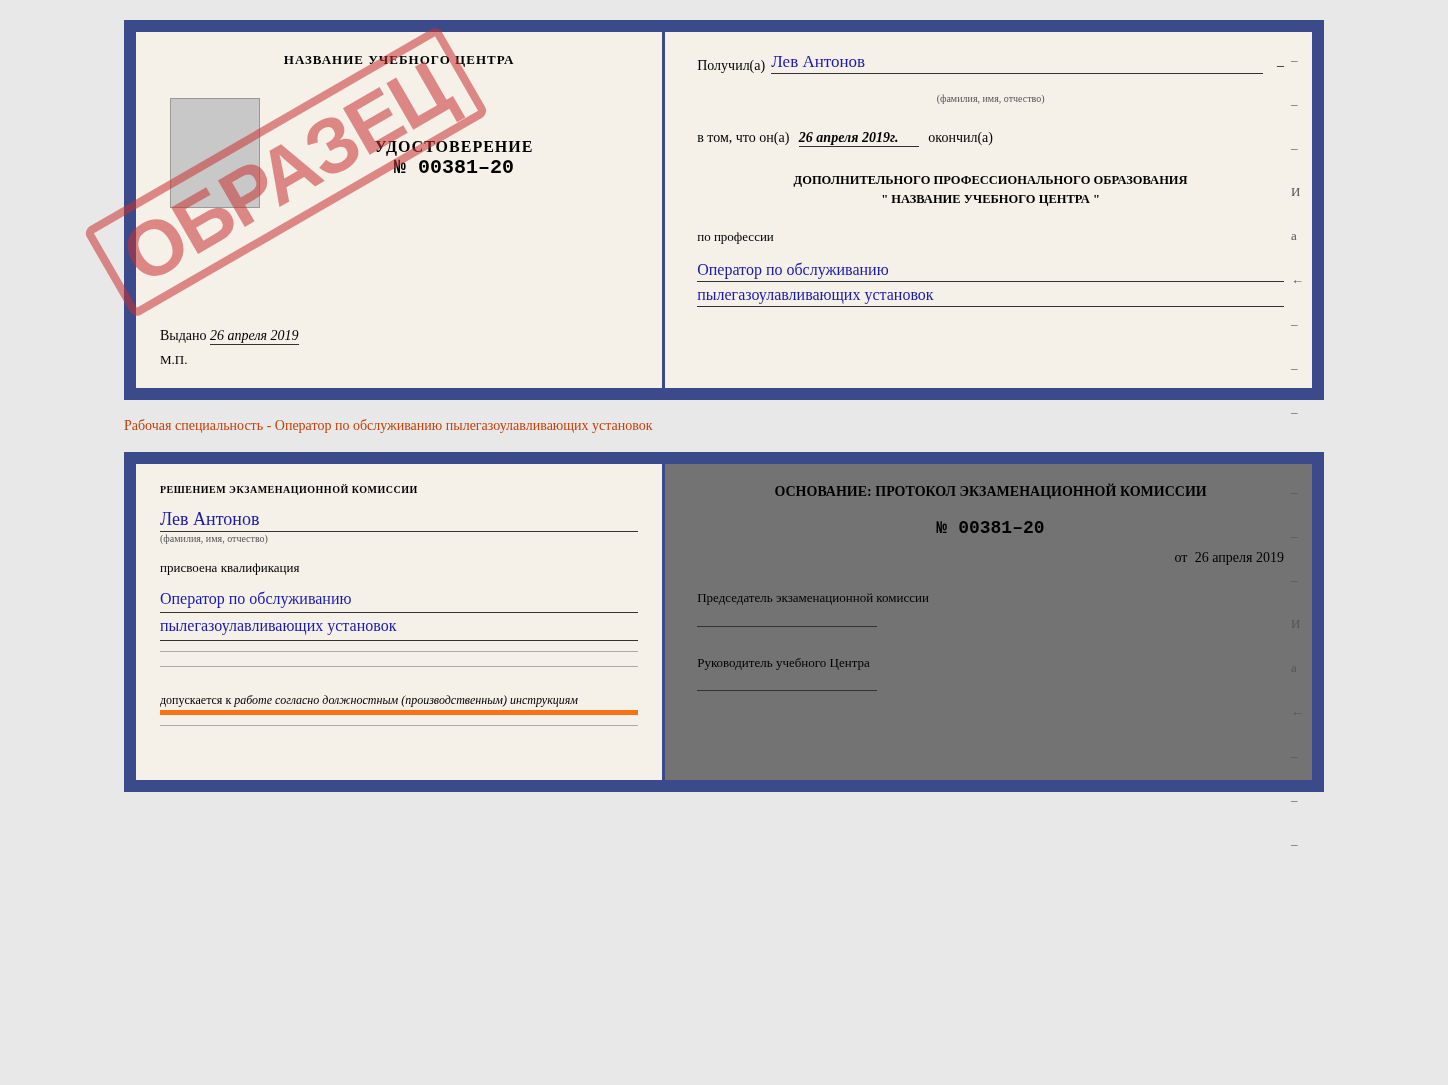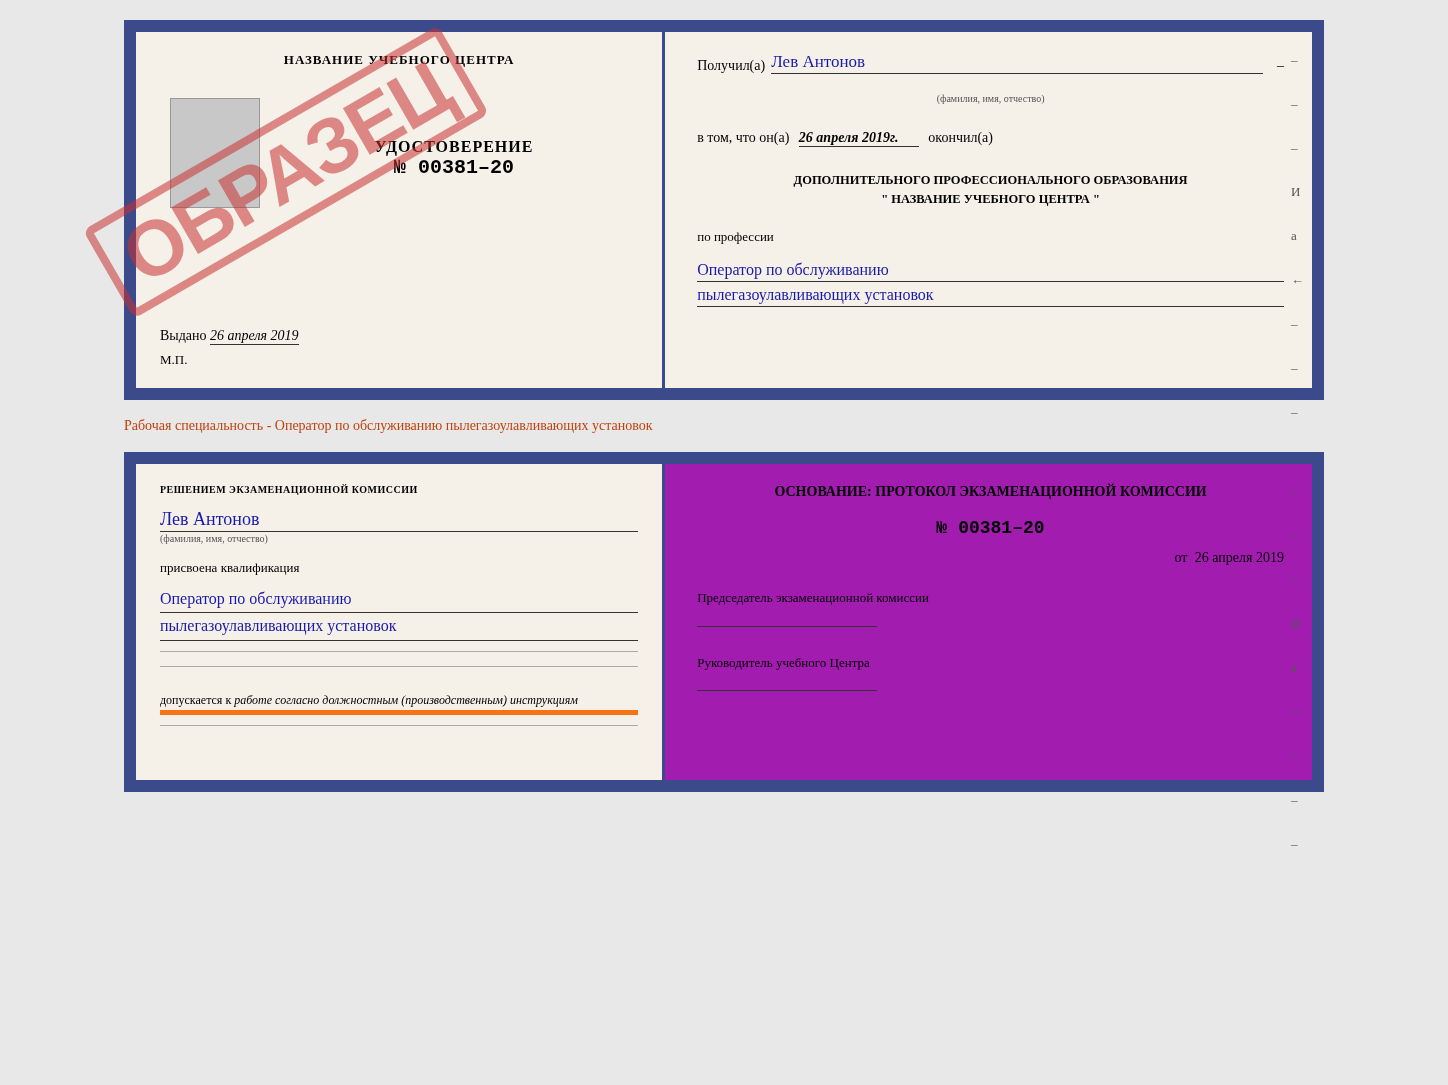--- a/index.html
+++ b/index.html
@@ -217,21 +217,21 @@
       padding: 20px 24px;
       background: #f5f0e8;
       display: flex;
       flex-direction: column;
       gap: 6px;
     }
 
     .qual-right {
       width: 55%;
       padding: 20px 28px 20px 32px;
-      background: #a21caf;
+      background: #737373;
       display: flex;
       flex-direction: column;
       gap: 12px;
     }
 
     .resheniem-title {
       font-size: 10px;
       font-weight: bold;
       text-transform: uppercase;
       letter-spacing: 0.5px;

